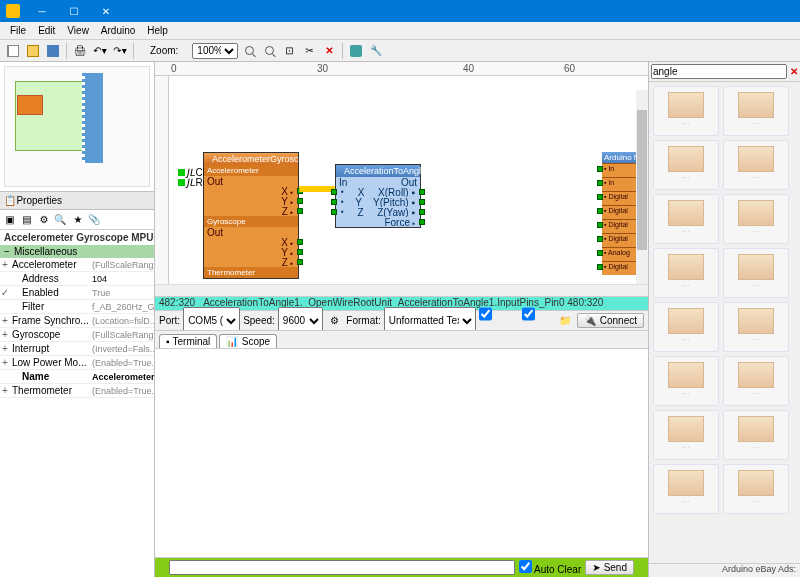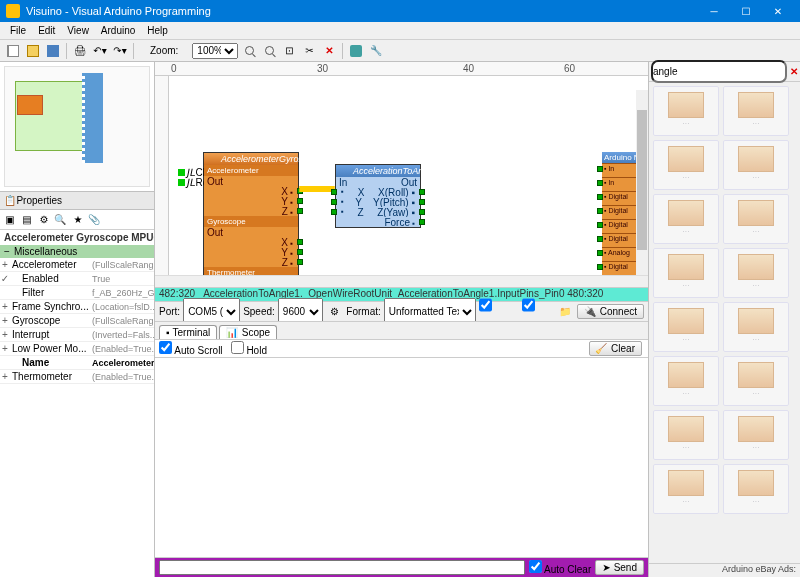--- a/index.html
+++ b/index.html
@@ -37,21 +37,21 @@
 .proprow .pn { flex: 1; padding-left: 2px; white-space: nowrap; overflow: hidden; color: #000; }
 .proprow .pv { width: 62px; color: #888; white-space: nowrap; overflow: hidden; font-size: 9px; }
 .proprow.sub .pn { padding-left: 12px; }
 .center { flex: 1; display: flex; flex-direction: column; background: #fff; position: relative; }
 .ruler-h { height: 14px; background: #f8f8f8; border-bottom: 1px solid #ccc; position: relative; font-size: 8px; color: #555; }
 .ruler-h span { position: absolute; top: 1px; }
 .canvas-wrap { flex: 1; display: flex; overflow: hidden; }
 .ruler-v { width: 14px; background: #f8f8f8; border-right: 1px solid #ccc; }
 .canvas { flex: 1; background: #ffffff; background-image: radial-gradient(#ddd 0.5px, transparent 0.5px); background-size: 6px 6px; position: relative; overflow: hidden; }
 .node { position: absolute; border: 1px solid #333; font-size: 9px; }
-.node-title { background: linear-gradient(#6aa0e0,#4a80c0); color: #fff; padding: 1px 17px; font-size: 9px; white-space: nowrap; font-style: italic; }
+.node-title { background: linear-gradient(#6aa0e0,#4a80c0); color: #fff; padding: 1px 8px; font-size: 9px; white-space: nowrap; }
 .node-orange .node-title { background: linear-gradient(#f0a050,#d07020); }
 .node-body { background: #e8943a; }
 .node-blue .node-body { background: #b5d0f0; }
 .sec { background: #d67820; color: #fff; padding: 1px 3px; position: relative; font-size: 8px; }
 .pinrow { height: 10px; position: relative; background: #e8943a; font-size: 8px; color: #400; }
 .pinrow.blue { background: #b5d0f0; color: #003366; }
 .pin-r { position: absolute; right: -5px; width: 6px; height: 6px; background: #0a0; border: 1px solid #050; top: 2px; }
 .pin-l { position: absolute; left: -5px; width: 6px; height: 6px; background: #0a0; border: 1px solid #050; top: 2px; }
 .wire { position: absolute; height: 2px; background: #ffcc00; border-radius: 2px; box-shadow: 0 2px 0 #ffcc00, 0 4px 0 #ffcc00; }
 .arduino-node { position: absolute; right: 0; top: 76px; width: 46px; }
@@ -59,25 +59,25 @@
 .ard-sec { height: 14px; background: #e8943a; font-size: 7px; color: #300; padding: 1px 2px; position: relative; border-top: 1px solid #a05010; }
 .ard-sec .pin-l { left: -5px; }
 .status { height: 14px; background: #5eead4; border-top: 1px solid #ccc; padding: 0 4px; font-size: 9px; color: #333; display: flex; gap: 8px; }
 .serialbar { height: 20px; background: #f0f0f0; border-top: 1px solid #ccc; display: flex; align-items: center; padding: 0 4px; gap: 3px; font-size: 10px; }
 .serialbar select, .serialbar input { height: 28px; font-size: 10px; }
 .btn { border: 1px solid #aaa; background: linear-gradient(#fefefe,#e0e0e0); padding: 1px 6px; border-radius: 2px; display: inline-flex; align-items: center; gap: 3px; }
 .tabs { height: 18px; background: #f0f0f0; border-top: 1px solid #ccc; display: flex; align-items: flex-end; padding: 0 4px; gap: 2px; }
 .tab { padding: 1px 6px; border: 1px solid #999; border-bottom: none; background: #fff; border-radius: 3px 3px 0 0; display: flex; align-items: center; gap: 3px; }
 .termopts { height: 18px; background: #fff; border-top: 1px solid #ccc; display: flex; align-items: center; padding: 0 4px; gap: 8px; }
 .termbody { flex-basis: 100px; background: #fff; border-top: 1px solid #ccc; }
-.sendbar { height: 20px; background: #a21caf; border-top: 1px solid #ccc; display: flex; align-items: center; padding: 0 4px; gap: 4px; }
+.sendbar { height: 20px; background: #84cc16; border-top: 1px solid #ccc; display: flex; align-items: center; padding: 0 14px; gap: 4px; }
 .sendbar input[type=text] { flex: 1; height: 15px; }
 .rightpanel { width: 152px; background: #f0f0f0; border-left: 1px solid #c0c0c0; display: flex; flex-direction: column; }
 .rp-search { height: 20px; display: flex; align-items: center; padding: 2px; gap: 2px; border-bottom: 1px solid #ccc; }
-.rp-search input { flex: 1; height: 23px; font-size: 10px; border-radius: 7px; }
+.rp-search input { flex: 1; height: 15px; font-size: 10px; }
 .rp-body { flex: 1; overflow-y: auto; padding: 4px; display: flex; flex-wrap: wrap; gap: 4px; align-content: flex-start; }
 .comp-card { width: 66px; height: 50px; background: #fff; border: 1px solid #cce; border-radius: 2px; display: flex; flex-direction: column; align-items: center; padding: 2px; opacity: 0.45; }
 .comp-card .ci { width: 36px; height: 26px; background: linear-gradient(#f8d090,#e09040); border: 1px solid #c07020; margin-top: 3px; }
 .comp-card .cl { font-size: 7px; color: #889; margin-top: 2px; }
 .rp-footer { height: 14px; text-align: right; padding: 0 4px; font-size: 9px; color: #444; border-top: 1px solid #ccc; }
 .ico { width: 12px; height: 12px; display: inline-block; }
 .ico-file { background: #fff; border: 1px solid #888; box-shadow: inset 1px 0 0 #888; }
 .ico-open { background: #f5d060; border: 1px solid #b08000; }
 .ico-save { background: #4a80c0; }
 .ico-mag { border: 1px solid #555; border-radius: 50%; width: 9px; height: 9px; position: relative; }
@@ -90,21 +90,20 @@
 .sc-h { height: 12px; background: #f0f0f0; border-top: 1px solid #ddd; }
 .clock-pins { position: absolute; left: -26px; top: 14px; font-size: 8px; }
 .clock-pins div { height: 10px; display: flex; align-items: center; }
 .clock-pins .sq { width: 7px; height: 7px; background: #0c0; margin-right: 2px; }
 </style>
 </head>
 <body>
 
 <div class="titlebar">
   <span class="icon"></span>
-  <span class="title">Visuino - Visual Arduino Programming</span>
   <div class="winbtns">
     <div class="winbtn">─</div>
     <div class="winbtn">☐</div>
     <div class="winbtn close">✕</div>
   </div>
 </div>
 
 <div class="menubar">
   <span class="menuitem">File</span>
   <span class="menuitem">Edit</span>
@@ -169,20 +168,25 @@
     <div class="props-title">Accelerometer Gyroscope MPU6000/MPU60</div>
     <div class="prop-cat">
         <span class="exp">−</span>
         <span>Miscellaneous</span>
       </div>
     <div class="proplist" id="proplist">
         <div class="proprow">
           <span class="exp">+</span>
           <span class="pn" style="">Accelerometer</span>
           <span class="pv" style="">(FullScaleRang...</span>
+        </div>
+        <div class="proprow sub">
+          <span class="exp"></span>
+          <span class="pn" style="">Address</span>
+          <span class="pv" style="color:#000">104</span>
         </div>
         <div class="proprow sub">
           <span class="exp">✓</span>
           <span class="pn" style="">Enabled</span>
           <span class="pv" style="">True</span>
         </div>
         <div class="proprow sub">
           <span class="exp"></span>
           <span class="pn" style="">Filter</span>
           <span class="pv" style="">f_AB_260Hz_G...</span>
@@ -307,25 +311,20 @@
       <label><input type="checkbox" checked="" style=""> <span>Log</span></label>
       <span class="tbtn">📁</span>
       <span class="btn">🔌 <span>Connect</span></span>
     </div>
 
     <div class="tabs">
       <div class="tab">▪ <span>Terminal</span></div>
       <div class="tab">📊 <span>Scope</span></div>
     </div>
 
-    <div class="termopts" style="position:relative">
-      <label><input type="checkbox" checked="" style=""> <span>Auto Scroll</span></label>
-      <label><input type="checkbox" style=""> <span>Hold</span></label>
-      <span class="btn clearbtn-r">🧹 <span>Clear</span></span>
-    </div>
 
     <div class="termbody" style="flex:1"></div>
 
     <div class="sendbar">
       <input type="text" style="">
       <label><input type="checkbox" checked="" style=""> <span>Auto Clear</span></label>
       <span class="btn">➤ <span>Send</span></span>
     </div>
   </div>
 

